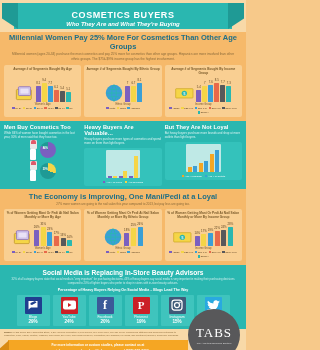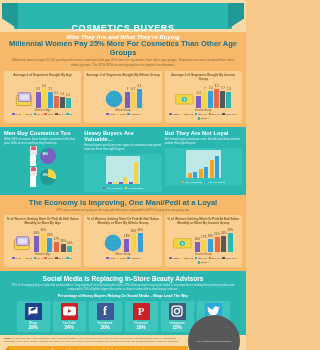--- a/index.html
+++ b/index.html
@@ -17,26 +17,26 @@
   .ribbon {
     position:absolute; left:14px; right:14px; top:3px; height:26px;
     background:#2ab7b0;
   }
   .ribbon:before, .ribbon:after {
     content:""; position:absolute; top:0; width:16px; height:26px;
     background:#1f9a95;
   }
   .ribbon:before { left:-12px; clip-path:polygon(0 0,100% 0,100% 100%,0 60%); }
   .ribbon:after  { right:-12px; clip-path:polygon(0 0,100% 0,100% 60%,0 100%); }
-  .ribbon-inner { text-align:center; padding-top:20px; position:relative; z-index:2; }
+  .ribbon-inner { text-align:center; padding-top:7px; position:relative; z-index:2; }
   .h-title { color:#fff; font-size:9px; font-weight:bold; letter-spacing:.6px; }
   .h-sub { color:#fff; font-size:6px; font-style:italic; font-weight:bold; margin-top:1px; }
 
   
-  .sec1 { background:#f6b96a; padding:7px 4px 4px; }
+  .sec1 { background:#f6b96a; padding:1px 4px 4px; }
   .s1-title { text-align:center; color:#1f6f87; font-size:7.5px; font-weight:bold; }
   .s1-desc { text-align:center; color:#8a6a3a; font-size:3.2px; line-height:1.5; margin:1px 6px 3px; }
   .panels { display:flex; gap:3px; }
   .panel { background:#f9cf92; border-radius:2px; padding:2px 2px 3px; flex:1; }
   .p-title { text-align:center; color:#7a5a2a; font-size:3.2px; font-weight:bold; line-height:1.3; min-height:9px; }
   .chart { display:flex; align-items:flex-end; justify-content:center; gap:1px; height:26px; padding:0 1px; }
   .bar-col { display:flex; flex-direction:column; align-items:center; justify-content:flex-end; height:100%; }
   .bar-val { font-size:2.8px; color:#5a4020; margin-bottom:.5px; }
   .bar { width:5px; border-radius:.5px; }
   .axis-label { text-align:center; font-size:2.6px; color:#7a5a2a; margin-top:1px; }
@@ -517,17 +517,18 @@
     <div class="src">
       <b>Source:</b>
       <span>TABS Group 2014 Cosmetics Study, 1,299 General Population (1,000 women, 299 men) and 4,000 age 18-75. Consumers' attitudes and behaviors pertaining to Cosmetics, Face, Facial, Lipstick, Mascara, Nail Polish, Eye Liner, Nail Polish Remover, Foundation, Eye Shadow, Lip Gloss, Nail Treatment, Bronzer, Concealer and Blush.</span>
     </div>
     <div class="cta-wrap">
       <div class="cta">
         <div class="cta-l1">For more information or custom studies, please contact us at</div>
         <div class="cta-l2">www.tabsgroup.com  |  ecohen@tabsgroup.com  |  (203) 333-3100</div>
       </div>
       <div class="logo">
+        <div class="logo-t">TABS</div>
         <div class="logo-s">The Analytical Business Solution</div>
       </div>
     </div>
   </div>
 </div>
 
 </body></html>

